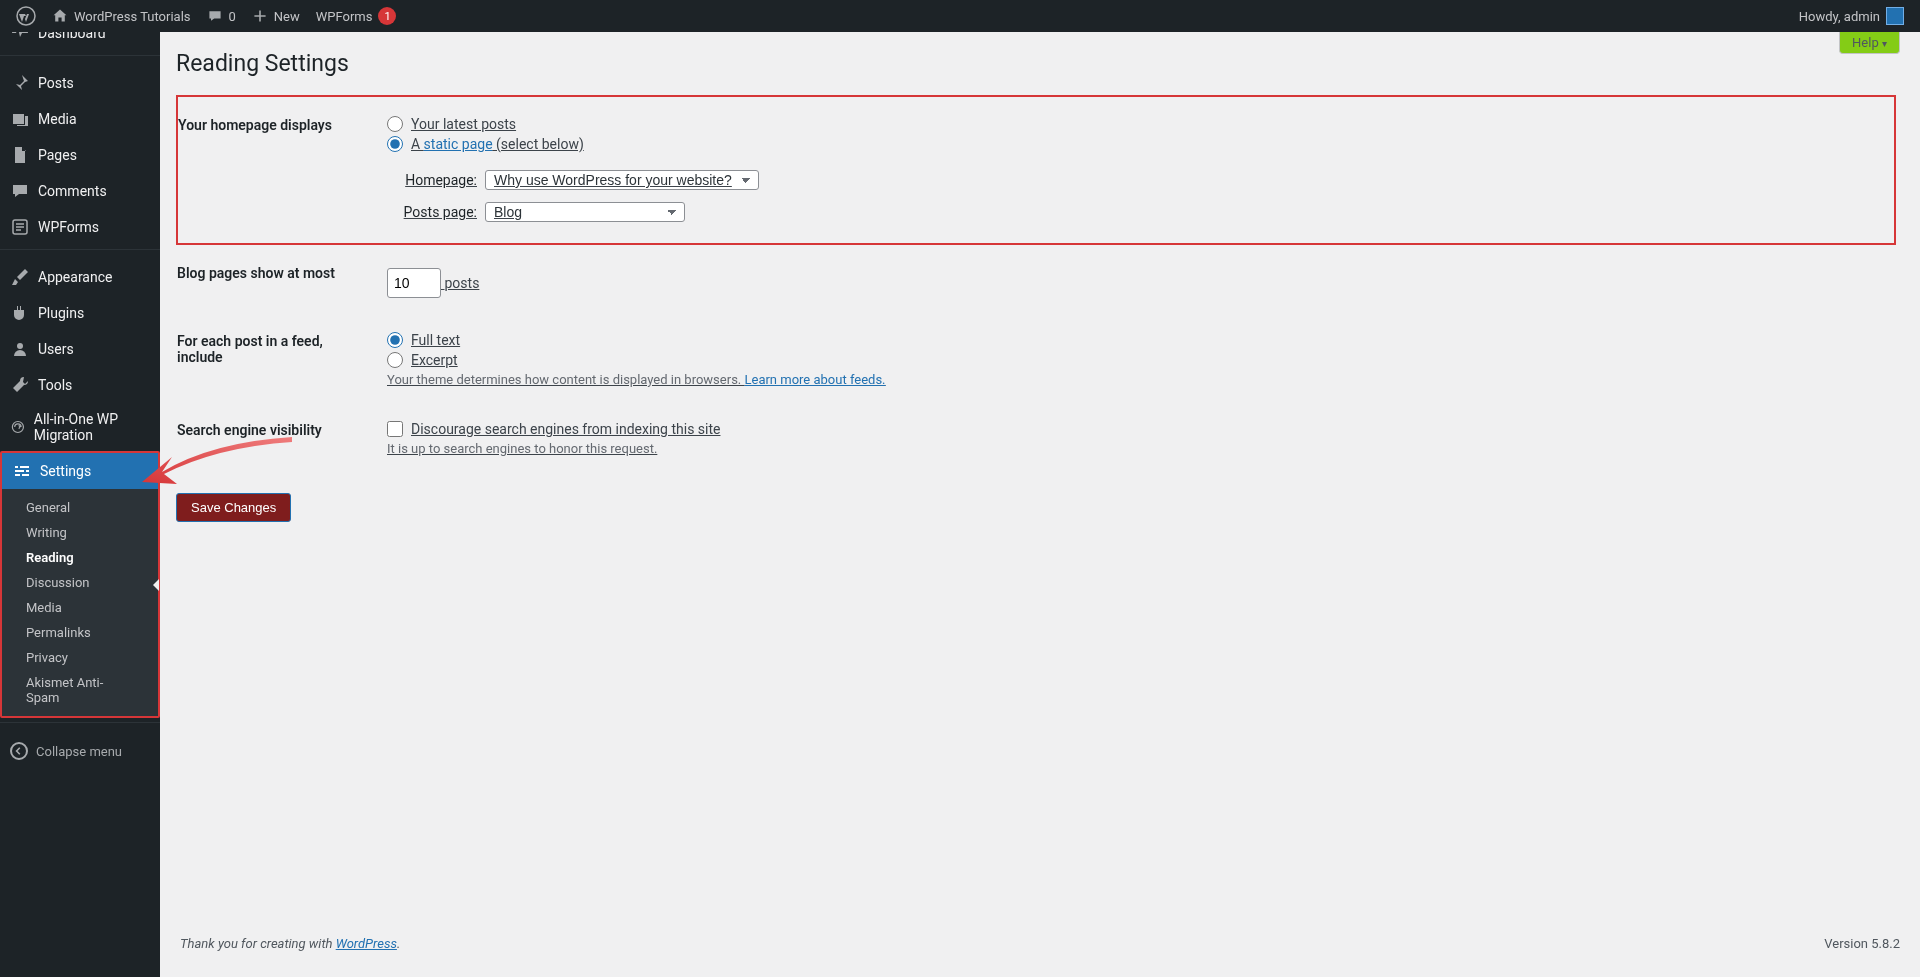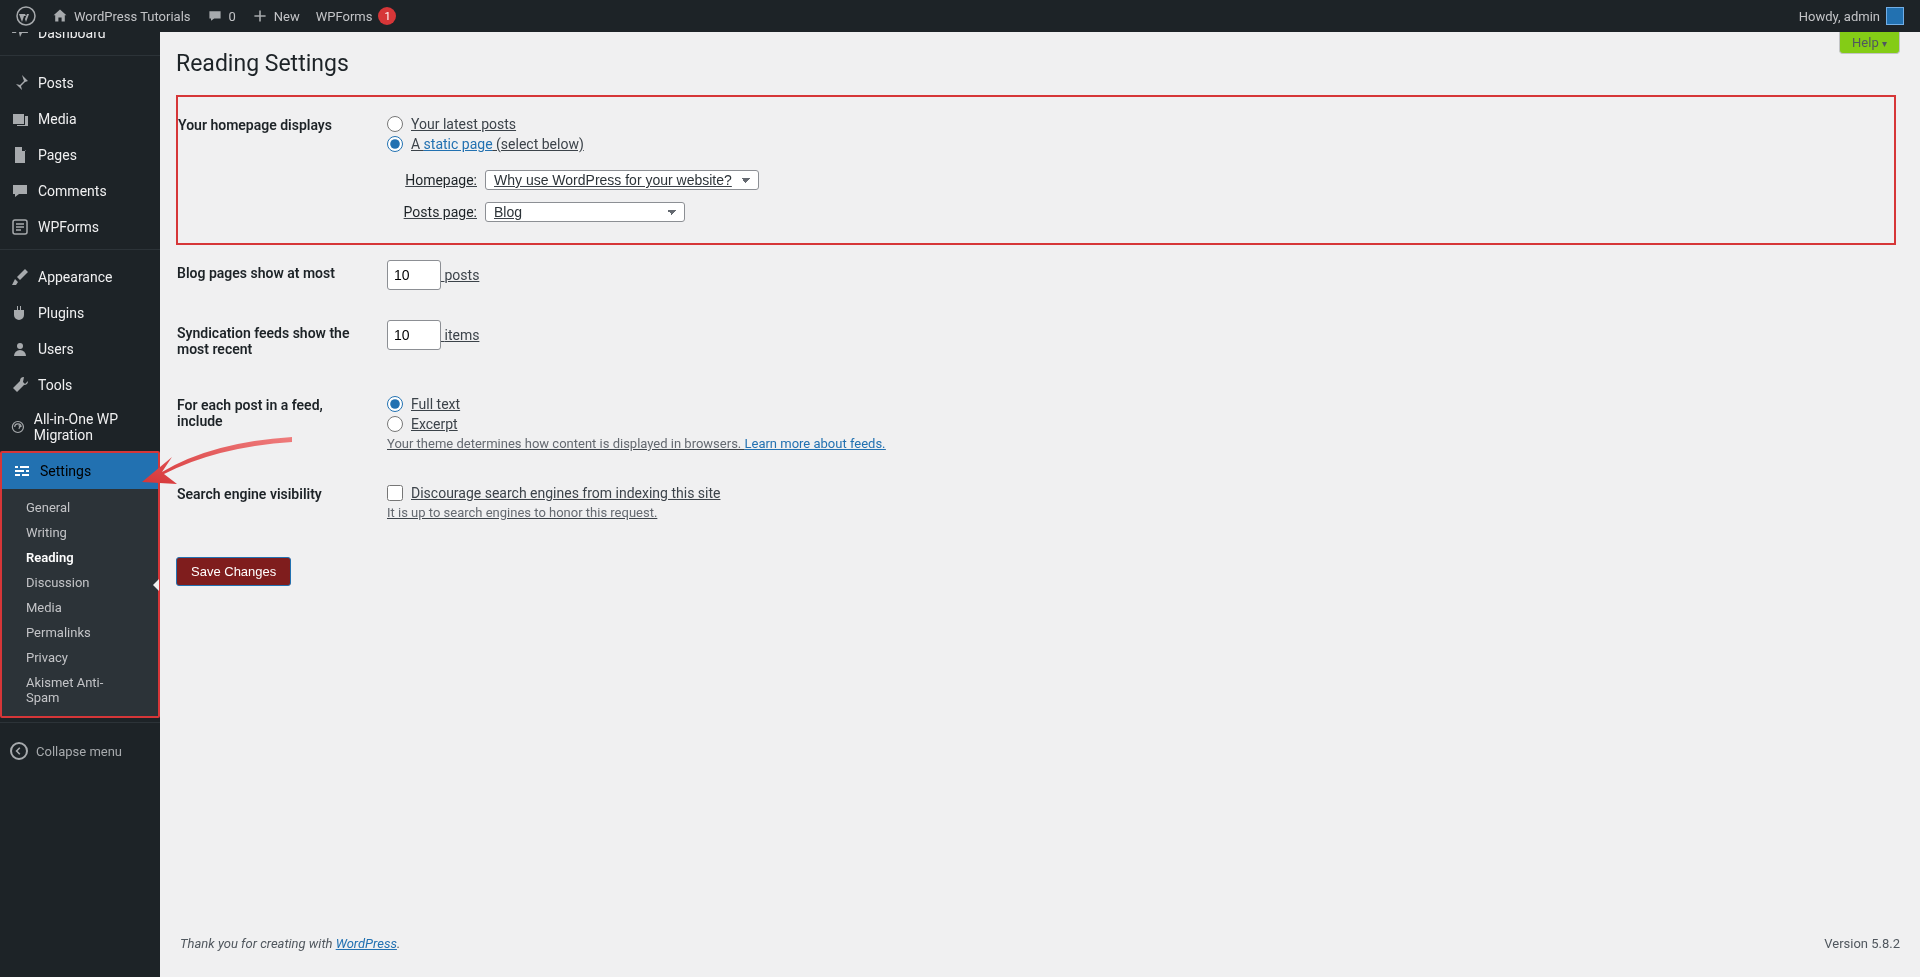--- a/index.html
+++ b/index.html
@@ -61,21 +61,21 @@
 }
 .menu a.mtop {
   display: flex; align-items: center; gap: 8px;
   padding: 8px 10px;
   color: #f0f0f1;
   text-decoration: none;
   font-size: 14px;
 }
 .menu li.sep { height: 6px; border-top: 1px solid #2c3338; margin: 4px 0; }
 .menu li.current > a.mtop {
-  background: #2271b1; color: #000000;
+  background: #2271b1; color: #ffffff;
 }
 .menu li.current { position: relative; }
 .menu li.current > a.mtop::after {
   content: ""; position: absolute; right: -1px; top: 50%;
   transform: translateY(-50%);
   border: 6px solid transparent; border-right-color: #f0f0f1;
 }
 .submenu { background: #2c3338; padding: 6px 12px; }
 .submenu a {
   display: block; padding: 5px 12px;
@@ -141,21 +141,21 @@
   appearance: none;
   background-image: linear-gradient(45deg, transparent 50%, #646970 50%),
                     linear-gradient(135deg, #646970 50%, transparent 50%);
   background-position: right 12px center, right 7px center;
   background-size: 5px 5px, 5px 5px;
   background-repeat: no-repeat;
 }
 input.num {
   width: 54px; height: 30px;
   border: 1px solid #8c8f94; border-radius: 3px;
-  padding: 0 6px; font-size: 14px;
+  padding: 0 6px; font-size: 14px; margin-top: 8px;
 }
 .desc { color: #646970; font-size: 13px; margin-top: 4px; }
 .btn-primary {
   display: inline-block;
   background: #7f1d1d; color: #fff;
   border: 1px solid #2271b1; border-radius: 3px;
   padding: 6px 14px; font-size: 13px; cursor: pointer;
 }
 .annot-box {
   border: 2px solid #d63638; border-radius: 4px;
@@ -389,27 +389,20 @@
       </tr>
 
       <tr>
         <th>Blog pages show at most</th>
         <td>
           <input class="num" type="number" value="10" style="">
           <span>posts</span>
         </td>
       </tr>
 
-      <tr>
-        <th>Syndication feeds show the most recent</th>
-        <td>
-          <input class="num" type="number" value="10" style="">
-          <span>items</span>
-        </td>
-      </tr>
 
       <tr>
         <th>For each post in a feed, include</th>
         <td>
           <div class="fieldset-row">
             <input type="radio" name="rss" checked="" style="">
             <label>Full text</label>
           </div>
           <div class="fieldset-row">
             <input type="radio" name="rss" style="">

